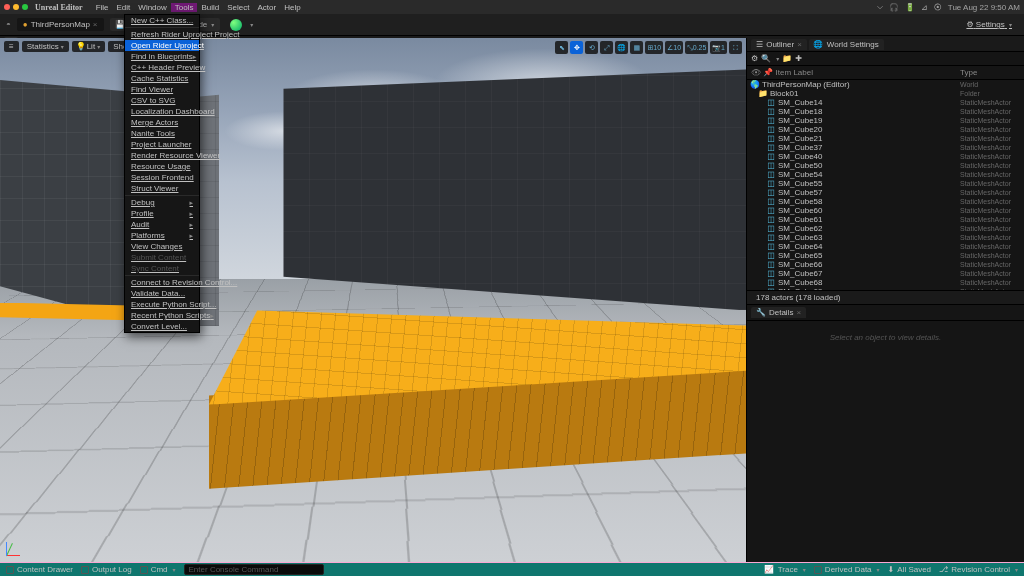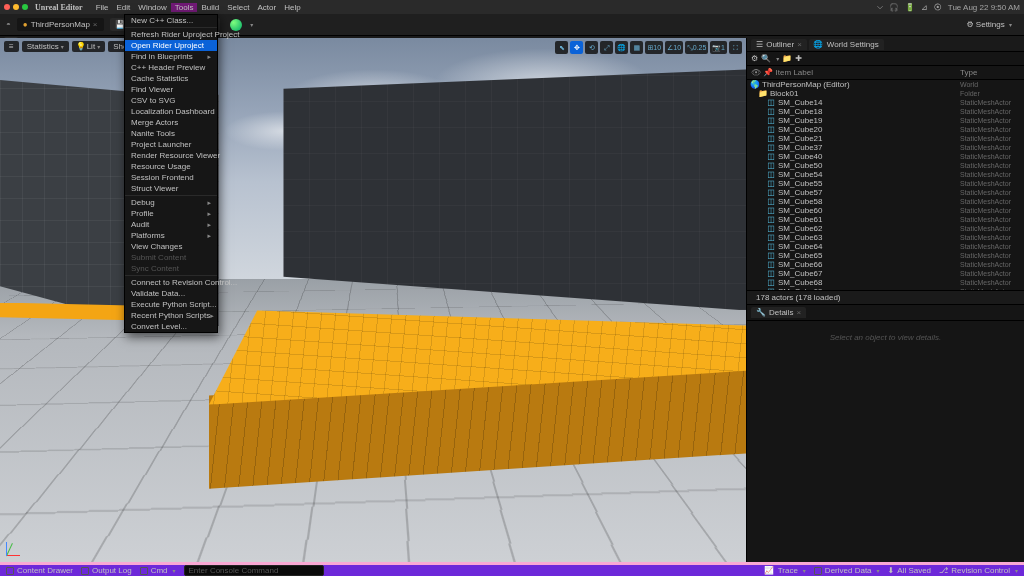--- a/index.html
+++ b/index.html
@@ -18,30 +18,30 @@
 .mac-menubar .right { margin-left: auto; display: flex; gap: 6px; align-items: center; }
 .mac-menubar .right span { opacity: .8; }
 
 
 .toolbar { height: 22px; background: #1f1f1f; border-bottom: 1px solid #000; display: flex; align-items: center; padding: 0 6px; gap: 6px; }
 .toolbar .tab { background: #151515; padding: 2px 6px; border-radius: 2px; display: flex; align-items: center; gap: 3px; }
 .toolbar .tab .dirty { color: #e0a030; }
 .toolbar .btn { background: #2a2a2a; padding: 2px 6px; border-radius: 2px; display: flex; align-items: center; gap: 2px; }
 .toolbar .green-orb { width: 12px; height: 12px; border-radius: 50%; background: radial-gradient(circle at 30% 30%, #7fff7f, #0a6); margin-left: 4px; }
 .toolbar .spacer { flex: 1; }
-.toolbar .settings { padding: 2px 6px; }
+.toolbar .settings { padding: 2px 6px; text-decoration: underline; }
 
 
 .subbar { height: 16px; background: #1a1a1a; display: flex; align-items: center; padding: 0 4px; gap: 4px; border-bottom: 1px solid #000; }
 .subbar .play-btn { width: 14px; height: 14px; background: #2a2a2a; border-radius: 2px; display:flex; align-items:center; justify-content:center; }
 .subbar .play-btn .tri { width: 0; height: 0; border-left: 5px solid #3a9; border-top: 3px solid transparent; border-bottom: 3px solid transparent; }
 .subbar .platforms { padding: 1px 6px; }
 
 
-.dropdown { position: absolute; top: 14px; left: 124px; width: 94px; background: #161616; border: 1px solid #000; box-shadow: 2px 4px 10px rgba(0,0,0,.6); z-index: 100; }
+.dropdown { position: absolute; top: 14px; left: 124px; width: 76px; background: #161616; border: 1px solid #000; box-shadow: 2px 4px 10px rgba(0,0,0,.6); z-index: 100; text-decoration: underline; }
 .dropdown .ditem { padding: 1px 6px; white-space: nowrap; display: flex; align-items: center; }
 .dropdown .ditem .arrow { margin-left: auto; font-size: 7px; color: #888;}
 .dropdown .ditem.highlight { background: #0a62d8; color: #fff; }
 .dropdown .ditem.disabled { color: #555; }
 .dropdown .sep { height: 1px; background: #2a2a2a; margin: 1px 0; }
 
 
 .main { position: absolute; top: 38px; left: 0; right: 0; bottom: 14px; display: flex; }
 .viewport { flex: 1; position: relative; background: #2e3338; overflow: hidden; }
 .viewport-toolbar { position: absolute; top: 3px; left: 4px; display: flex; gap: 3px; z-index: 5; }
@@ -110,21 +110,21 @@
 .rightpanel .row .ind { display:inline-block; }
 .rightpanel .row .ic { width:8px; height:8px; margin-right:3px; display:inline-flex; align-items:center; justify-content:center; }
 .rightpanel .row .label { flex:1; white-space:nowrap; overflow:hidden; text-overflow:ellipsis; }
 .rightpanel .row .type { width:60px; color:#666; font-size:7px; white-space:nowrap; overflow:hidden; }
 .rightpanel .status { padding: 2px 9px; background:#1a1a1a; border-top:1px solid #000; border-bottom:1px solid #000;}
 .rightpanel .details-tab { display:flex; align-items:center; padding:2px 4px; gap:4px; border-bottom:1px solid #000;}
 .rightpanel .details-tab .t { background:#222; padding:1px 5px; border-radius:2px 2px 0 0; display:flex; gap:3px;}
 .rightpanel .details-body { flex:1; display:flex; align-items:flex-start; justify-content:center; padding-top:12px; color:#555; font-style:italic;}
 
 
-.statusbar { position:absolute; bottom:0; left:0; right:0; height:14px; background:#6d28d9; border-top:3px solid #f9a8d4; display:flex; align-items:center; padding:0 6px; gap:8px;}
+.statusbar { position:absolute; bottom:0; left:0; right:0; height:14px; background:#0f766e; border-top:1px solid #f9a8d4; display:flex; align-items:center; padding:0 6px; gap:8px;}
 .statusbar .item { display:flex; align-items:center; gap:3px; }
 .statusbar .cmd { background:#0a0a0a; border:1px solid #222; padding:0 4px; border-radius:2px; color:#555; flex:0 0 140px;}
 .statusbar .spacer { flex:1; }
 .statusbar .ic { width:8px; height:8px; border:1px solid #555; border-radius:1px; }
 
 .chev::after{content:"▾"; font-size:6px; margin-left:2px; color:#888;}
 </style>
 </head>
 <body>
 

